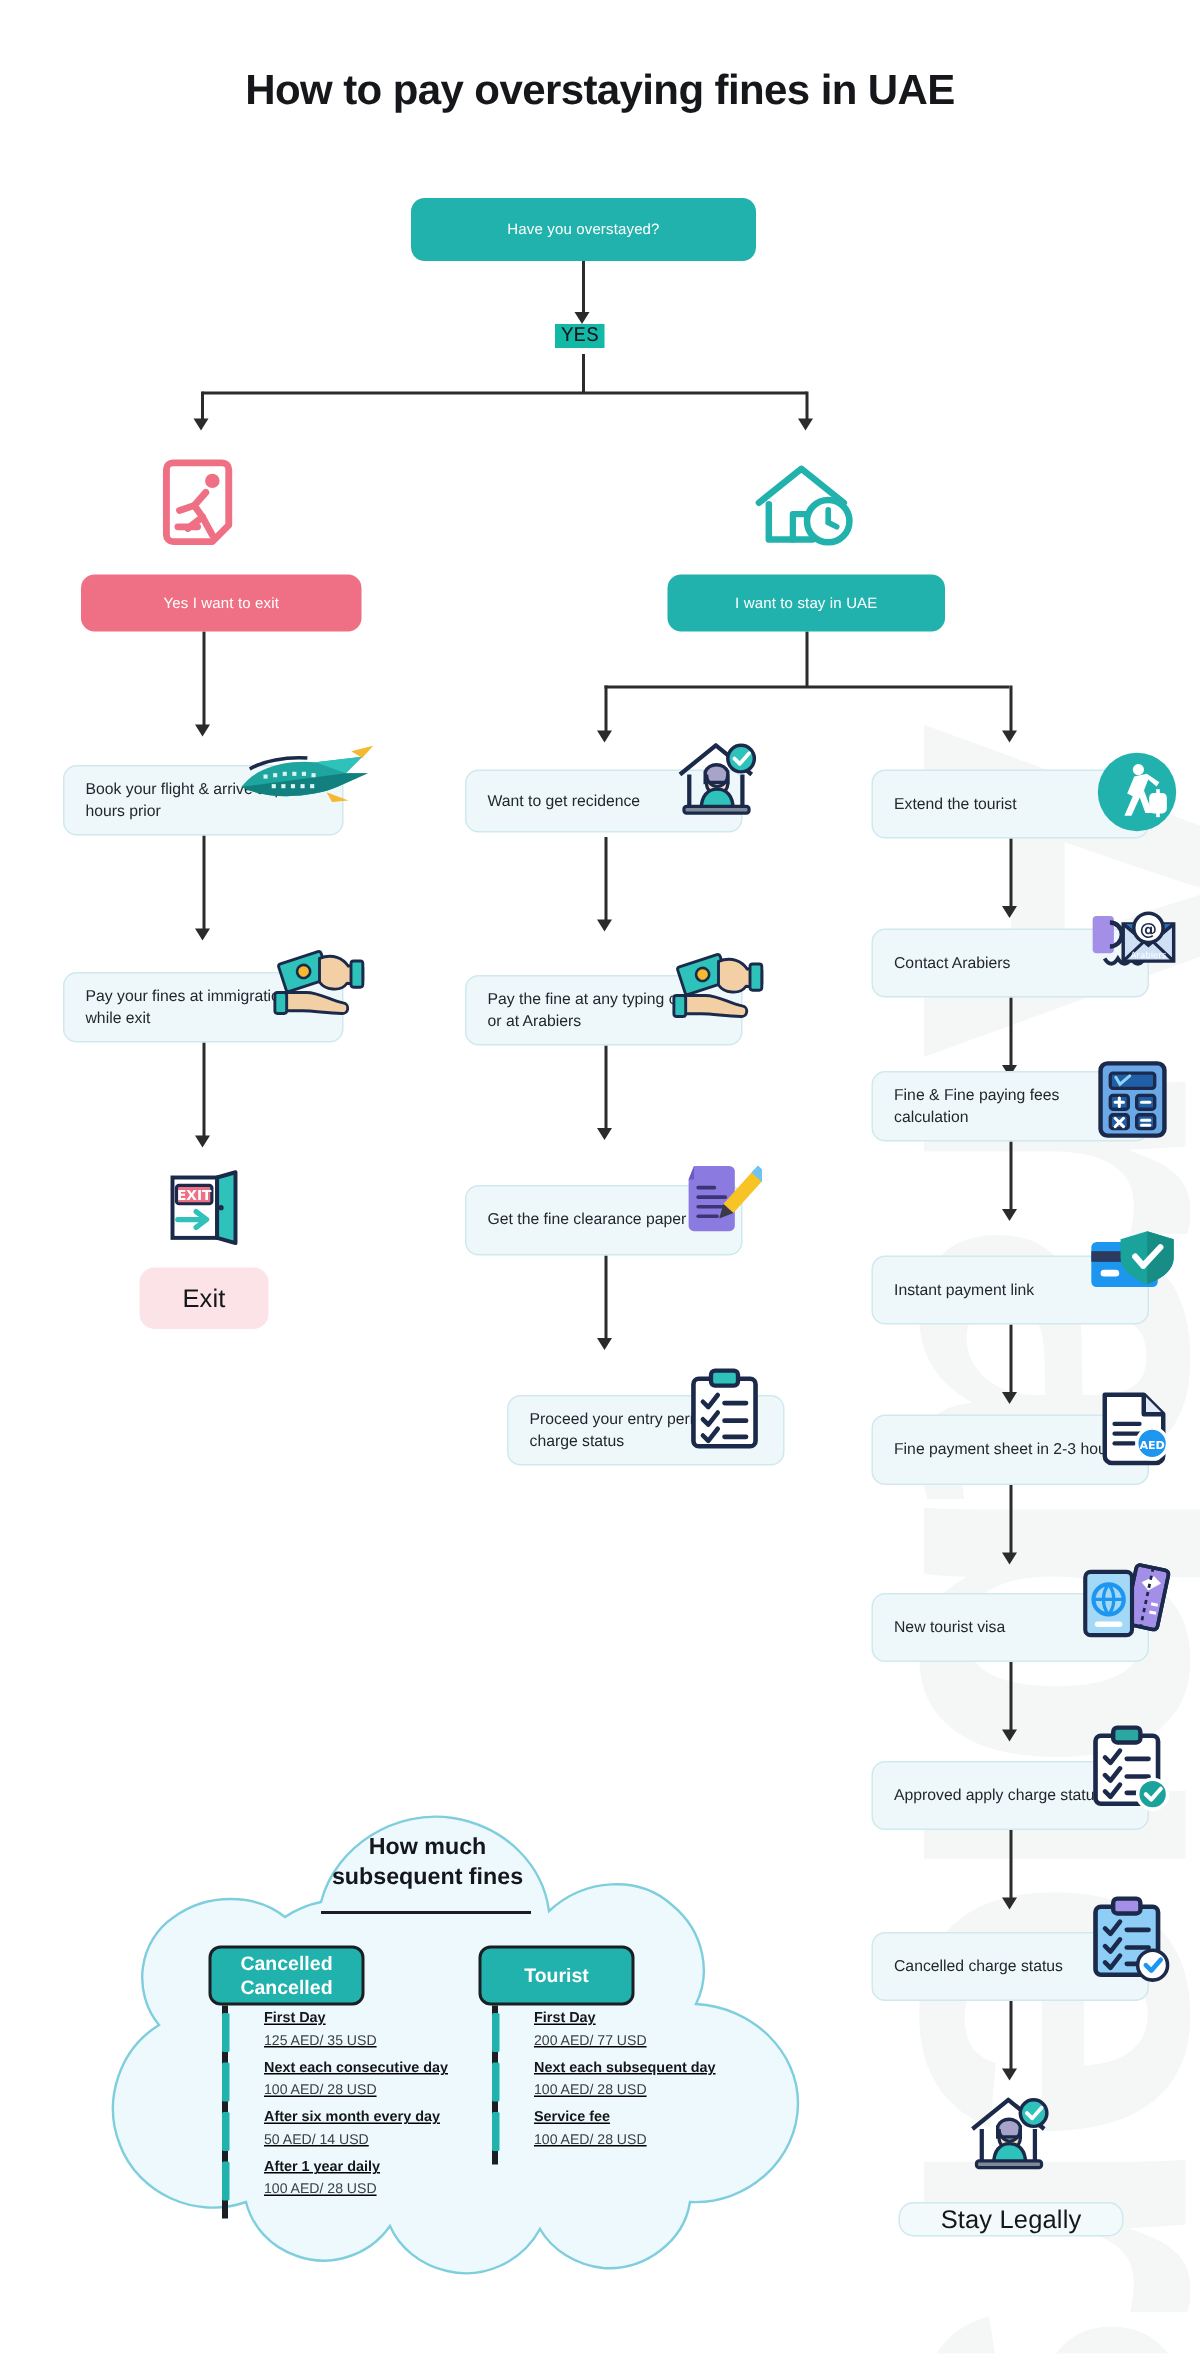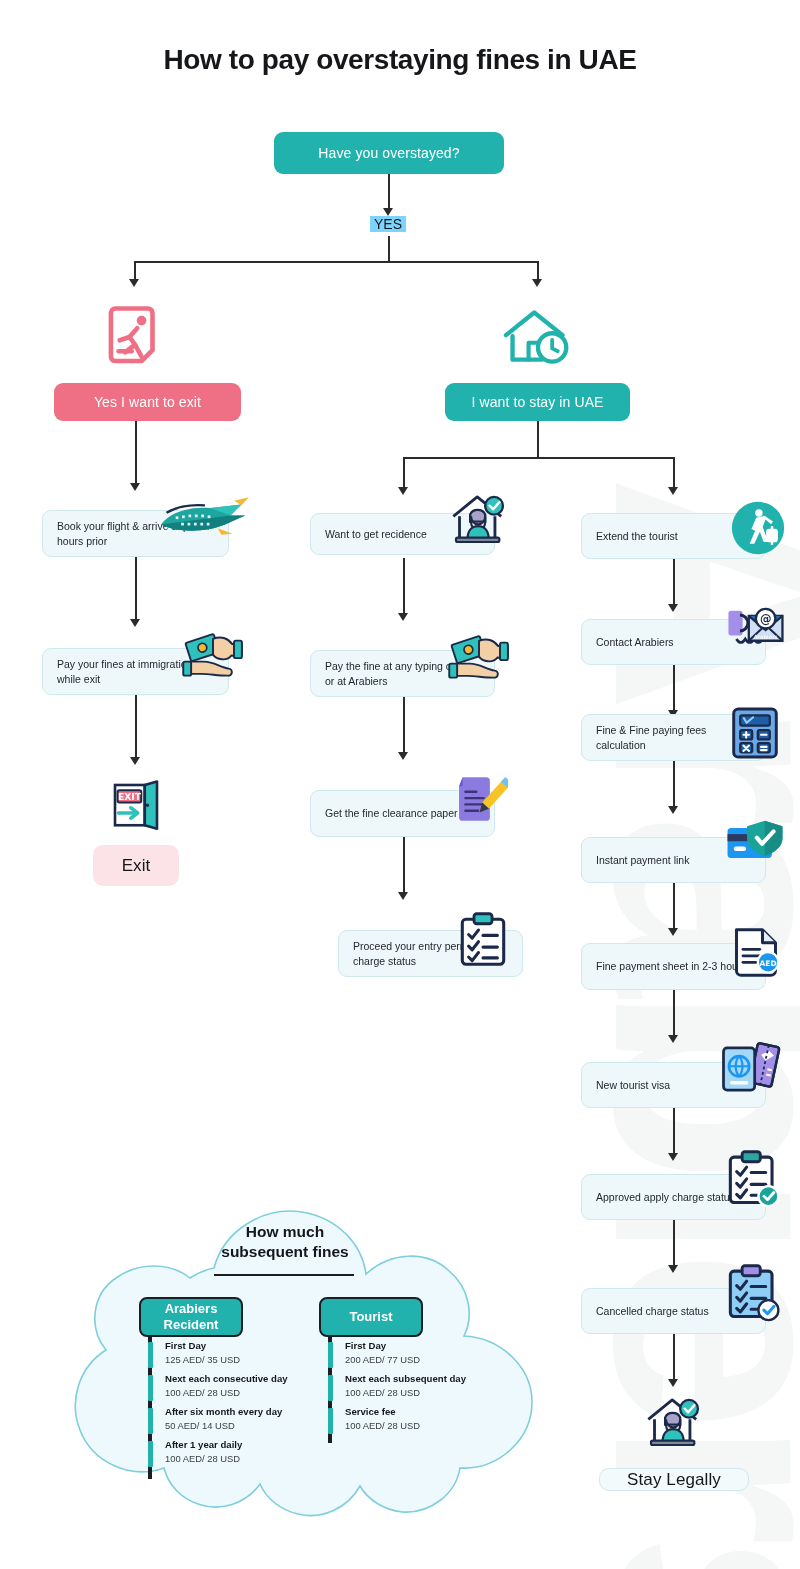--- a/index.html
+++ b/index.html
@@ -53,21 +53,21 @@
   }
 
   
   .pill {
     position: absolute;
     border-radius: 9px;
     display: flex;
     align-items: center;
     justify-content: center;
     color: #ffffff;
-    font-size: 14px;
+    font-size: 10px;
     letter-spacing: .1px;
     z-index: 4;
   }
   .pill.teal { background: #22b2ad; }
   .pill.pink { background: #ef7085; }
 
   .pill.soft-pink {
     background: #fbe3e8;
     color: #15171a;
     font-size: 17px;
@@ -115,22 +115,23 @@
     border-right: 5.5px solid transparent;
     border-top: 8px solid #2b2b2b;
     z-index: 2;
   }
   .yes-label {
     position: absolute;
     font-size: 14px;
     font-weight: 400;
     color: #15171a;
     z-index: 4;
-    background: #7dd3fc;
+    background: #14b8a6;
     padding: 0 4px;
+    font-family: Liberation Mono, monospace;
   }
 
   .icon-wrap {
     position: absolute;
     z-index: 6;
     pointer-events: none;
   }
 
   
   .cloud-svg {
@@ -182,22 +183,23 @@
     width: 4px;
     background: #1a1f26;
     z-index: 3;
   }
   .fine-list {
     position: absolute;
     z-index: 4;
   }
   .fine-item {
     position: relative;
-    padding-left: 17px;
+    padding-left: 28px;
     margin-bottom: 7px;
+    text-decoration: underline;
   }
   .fine-item::before {
     content: "";
     position: absolute;
     left: 0; top: 2px;
     width: 5px; height: 26px;
     background: #22b2ad;
     border-radius: 1px;
   }
   .fine-label {
@@ -635,21 +637,21 @@
              C120 66 152 66 172 82
              C178 78 186 74 196 72 Z" fill="#edf9fc" stroke="#7ecedd" stroke-width="1.6"></path>
   </svg>
 
   <div class="cloud-title">
     <span>How much</span><br>
     <span>subsequent fines</span>
   </div>
   <div class="cloud-rule"></div>
 
-  <div class="cat-head" style="left:139px; top:1297px; width:104px; height:40px;">Arabiers Recident</div>
+  <div class="cat-head" style="left:139px; top:1297px; width:104px; height:40px;">Cancelled Cancelled</div>
   <div class="cat-spine" style="left:148px; top:1337px; height:142px;"></div>
   <div class="fine-list" style="left:148px; top:1340px; width:175px;">
     <div class="fine-item">
       <span class="fine-label">First Day</span>
       <span class="fine-amount">125 AED/ 35 USD</span>
     </div>
     <div class="fine-item">
       <span class="fine-label">Next each consecutive day</span>
       <span class="fine-amount">100 AED/ 28 USD</span>
     </div>

